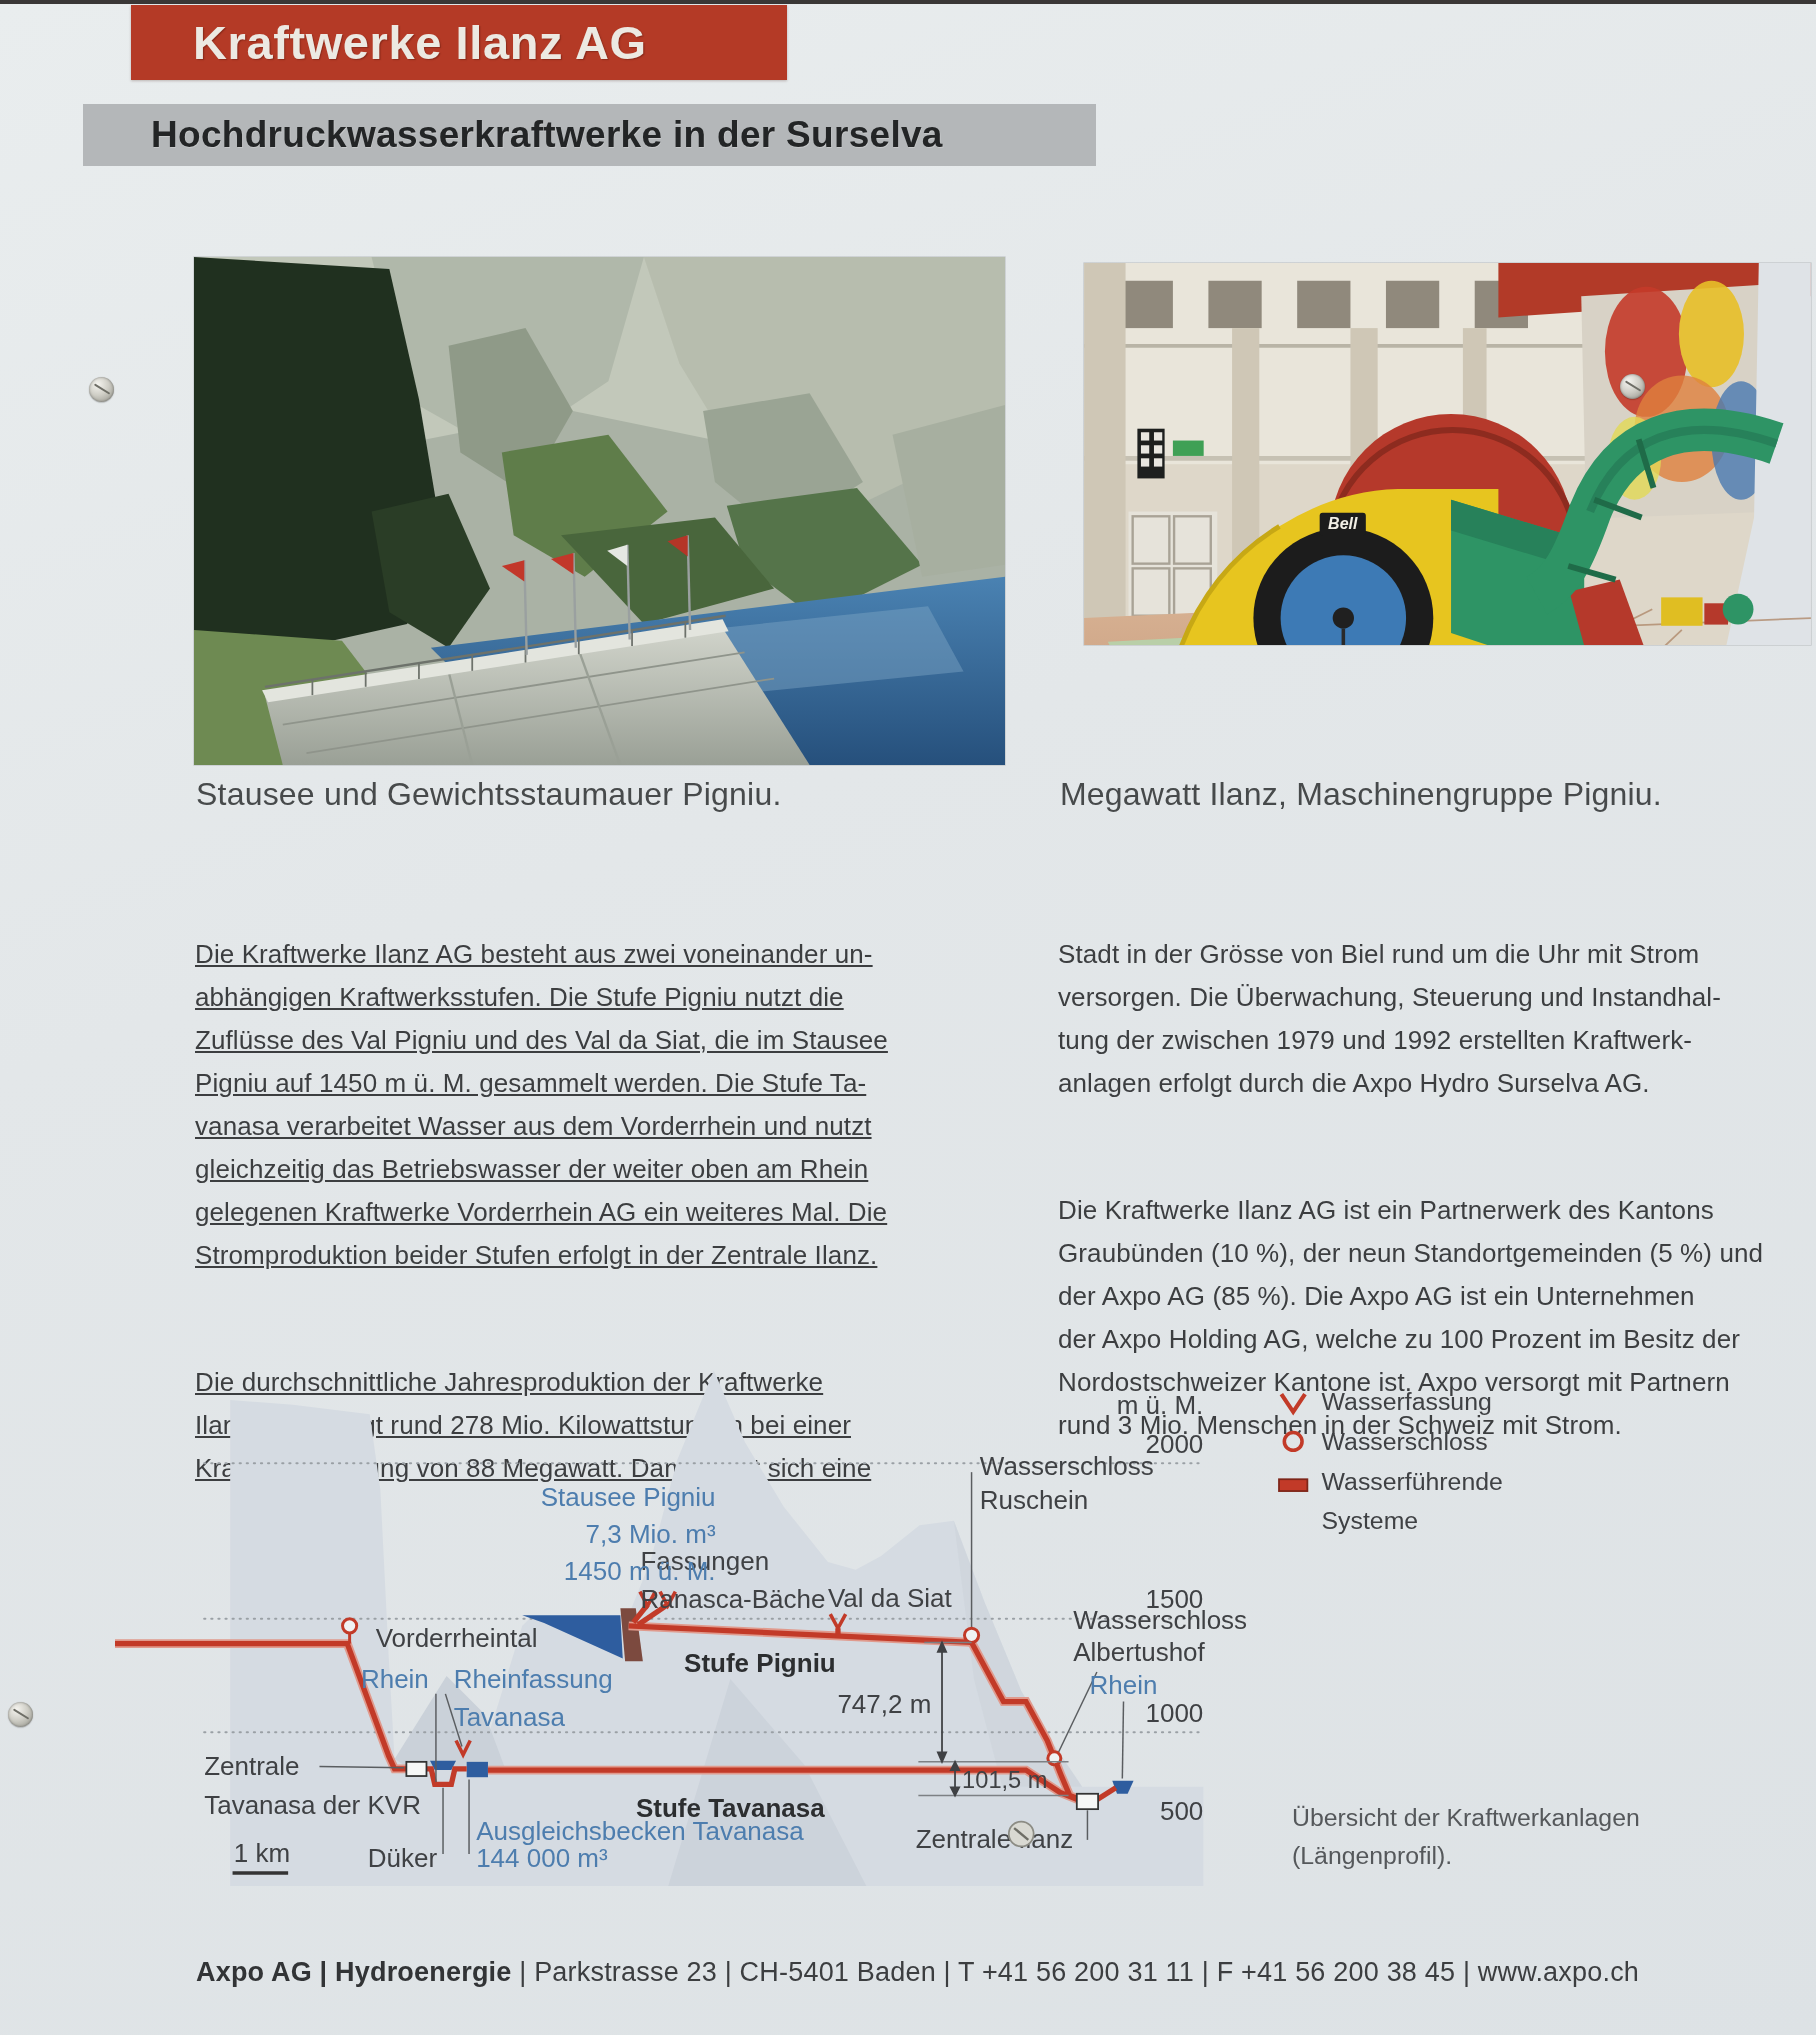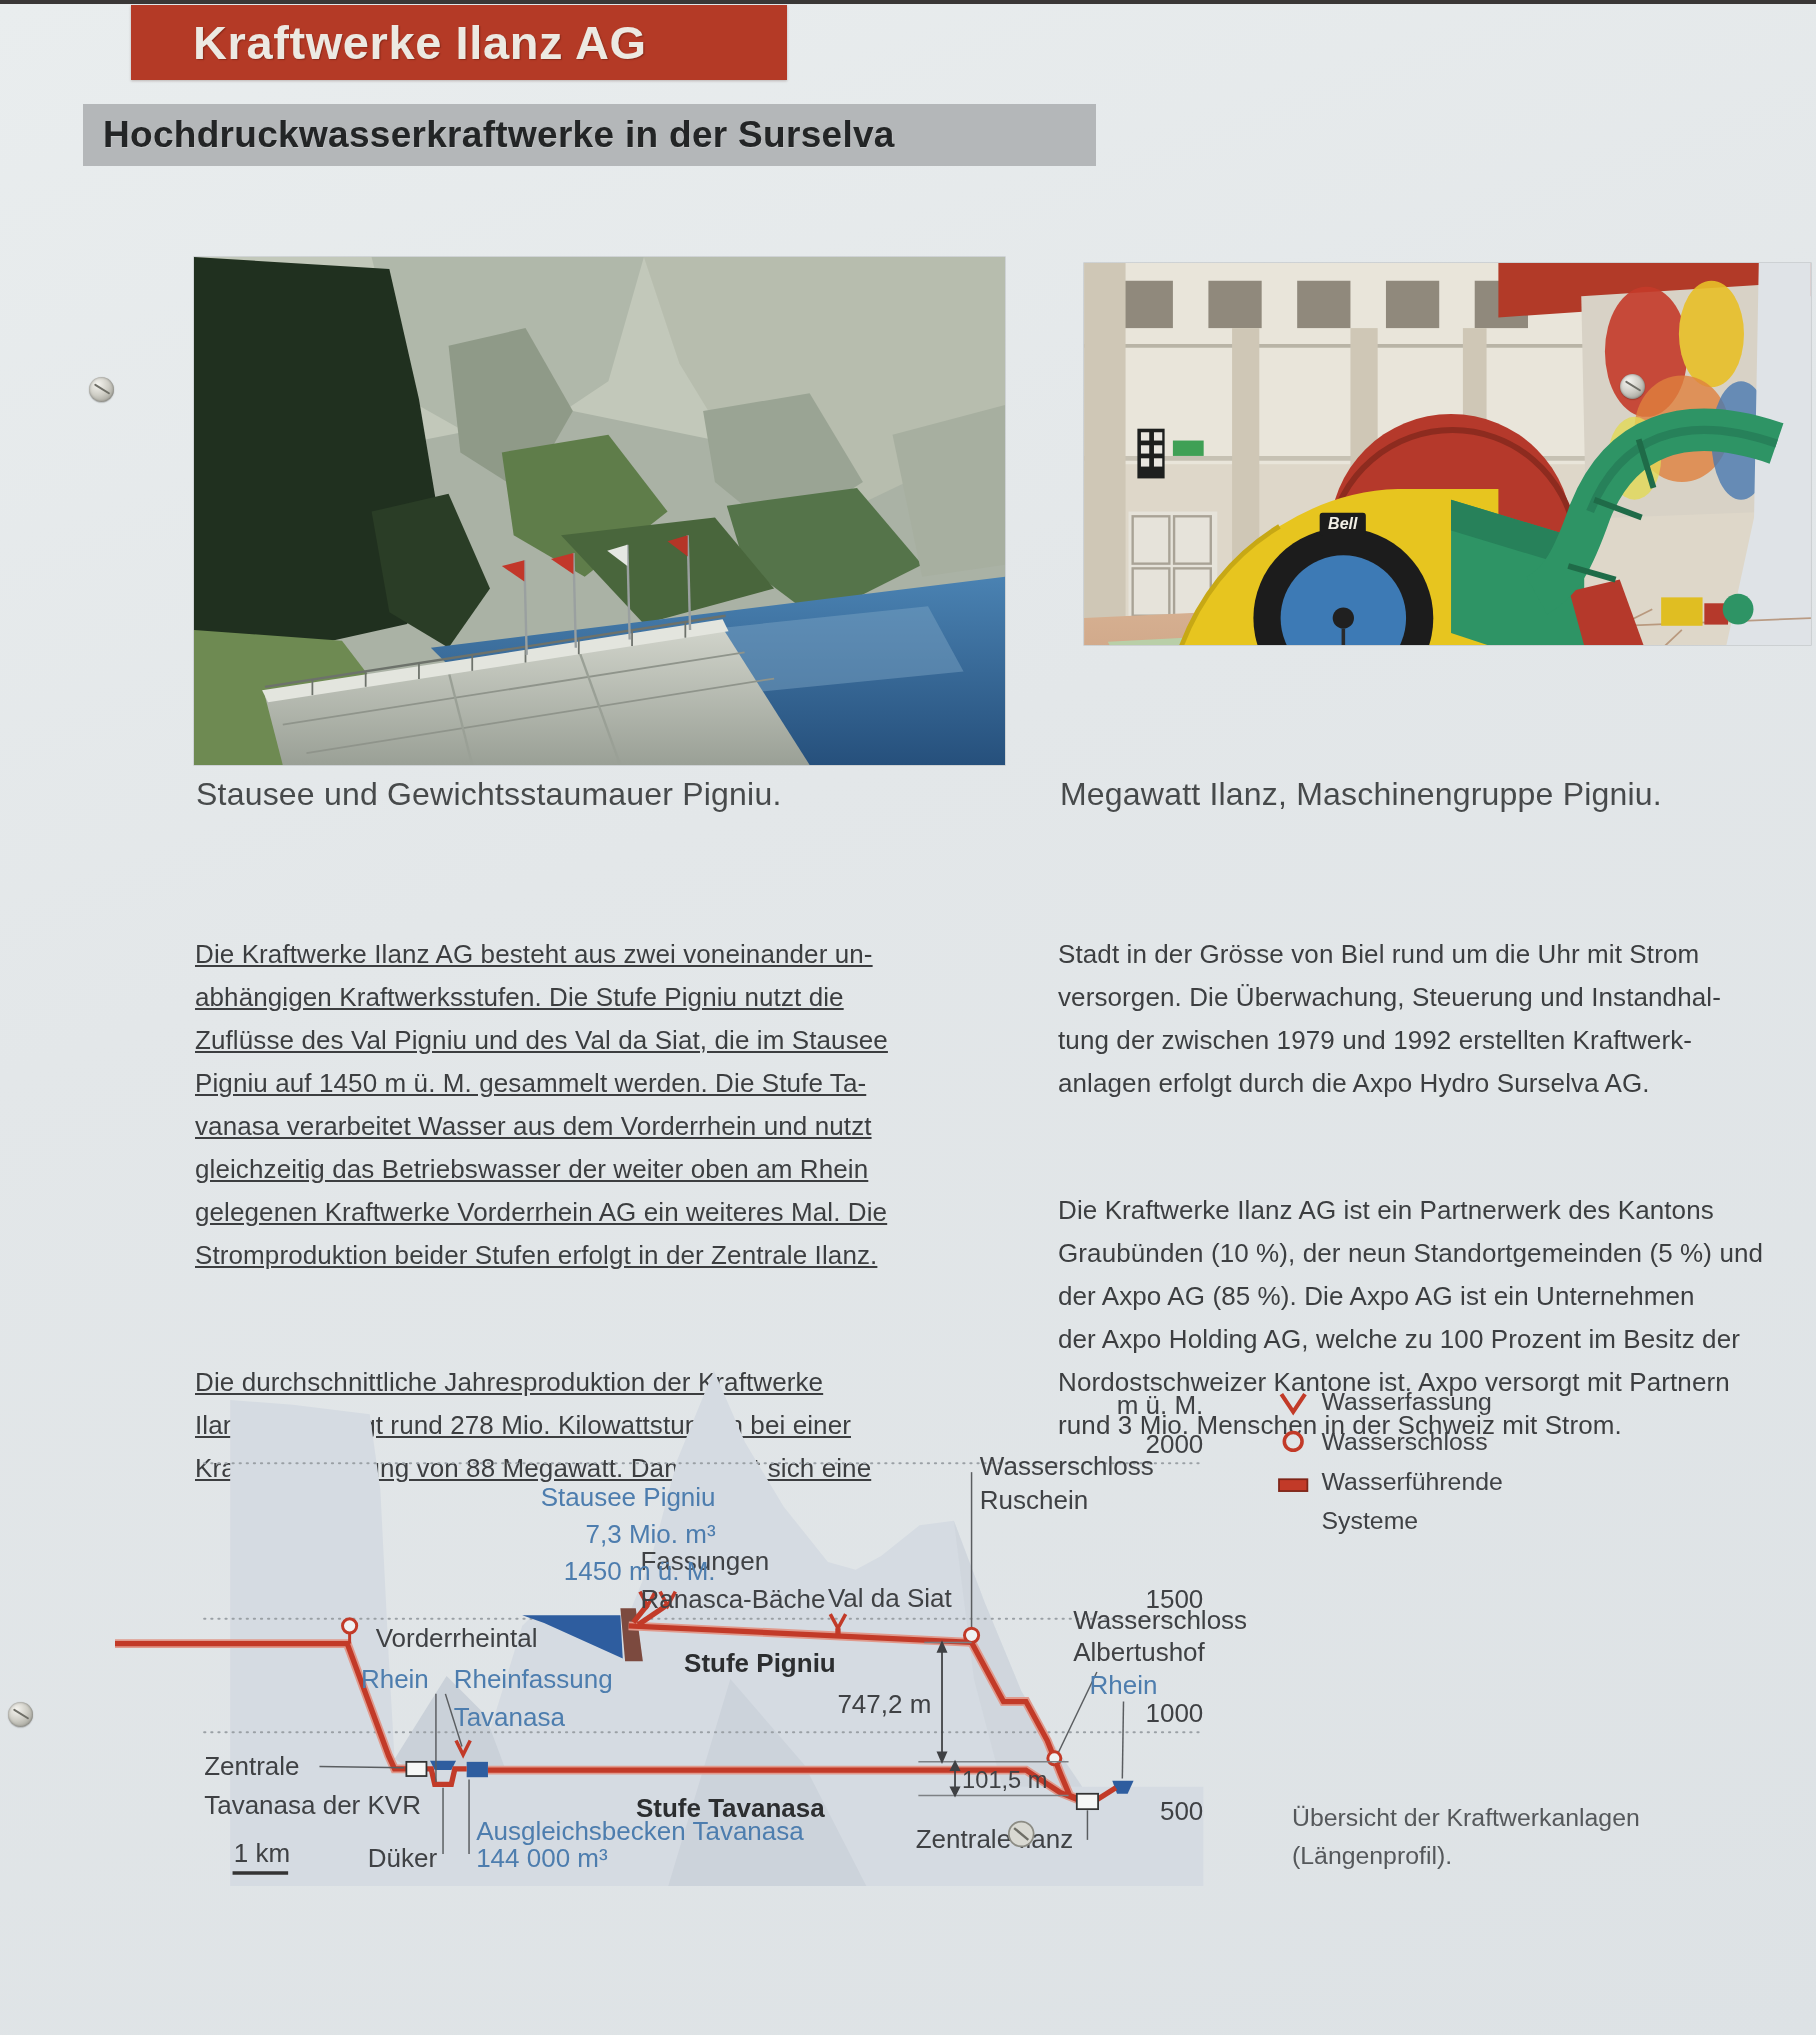--- a/index.html
+++ b/index.html
@@ -18,21 +18,21 @@
   }
   .red-banner .title{
     color:#ece9e2;font-size:47px;font-weight:bold;letter-spacing:0.6px;padding-left:62px;
     text-shadow:1.2px 1.2px 1.2px rgba(80,20,10,.4);
   }
   .gray-banner{
     position:absolute;left:83px;top:104px;width:1013px;height:62px;
     background:#b4b7b9;display:flex;align-items:center;
   }
   .gray-banner .subtitle{
-    color:#232526;font-size:37px;font-weight:bold;letter-spacing:0.3px;padding-left:20px;
+    color:#232526;font-size:37px;font-weight:bold;letter-spacing:0.3px;padding-left:68px;
     text-shadow:0.6px 0.6px 0.6px rgba(255,255,255,.25);
   }
   .photo{position:absolute;overflow:hidden;box-shadow:0 0 0 0.6px rgba(120,125,128,.35);}
   .photo-left{left:194px;top:257px;width:811px;height:508px;}
   .photo-right{left:1084px;top:263px;width:727px;height:382px;}
   .caption{position:absolute;font-size:32px;color:#474a4b;letter-spacing:0.2px;}
   .caption-left{left:196px;top:776px;}
   .caption-right{left:1060px;top:776px;}
   .bodycol{
     position:absolute;font-size:26px;line-height:43px;color:#3c3e40;
@@ -391,18 +391,19 @@
         <text x="1990" y="872">(Längenprofil).</text>
       </g>
 
       <g>
         <circle cx="1532" cy="822" r="21" fill="#d9d9d2" stroke="#8c8c84" stroke-width="3"></circle>
         <line x1="1520" y1="812" x2="1544" y2="832" stroke="#6e6e66" stroke-width="4"></line>
       </g>
     </svg>
   </div>
 
+  <div class="footer"><span class="b">Axpo AG | Hydroenergie</span><span> | Parkstrasse 23 | CH-5401 Baden | T +41 56 200 31 11 | F +41 56 200 38 45 | www.axpo.ch</span></div>
 
   <div class="screw" style="left:89px;top:377px;"></div>
   <div class="screw" style="left:1620px;top:374px;"></div>
   <div class="screw" style="left:8.3px;top:1702px;"></div>
 </div>
 
 
 </body></html>

